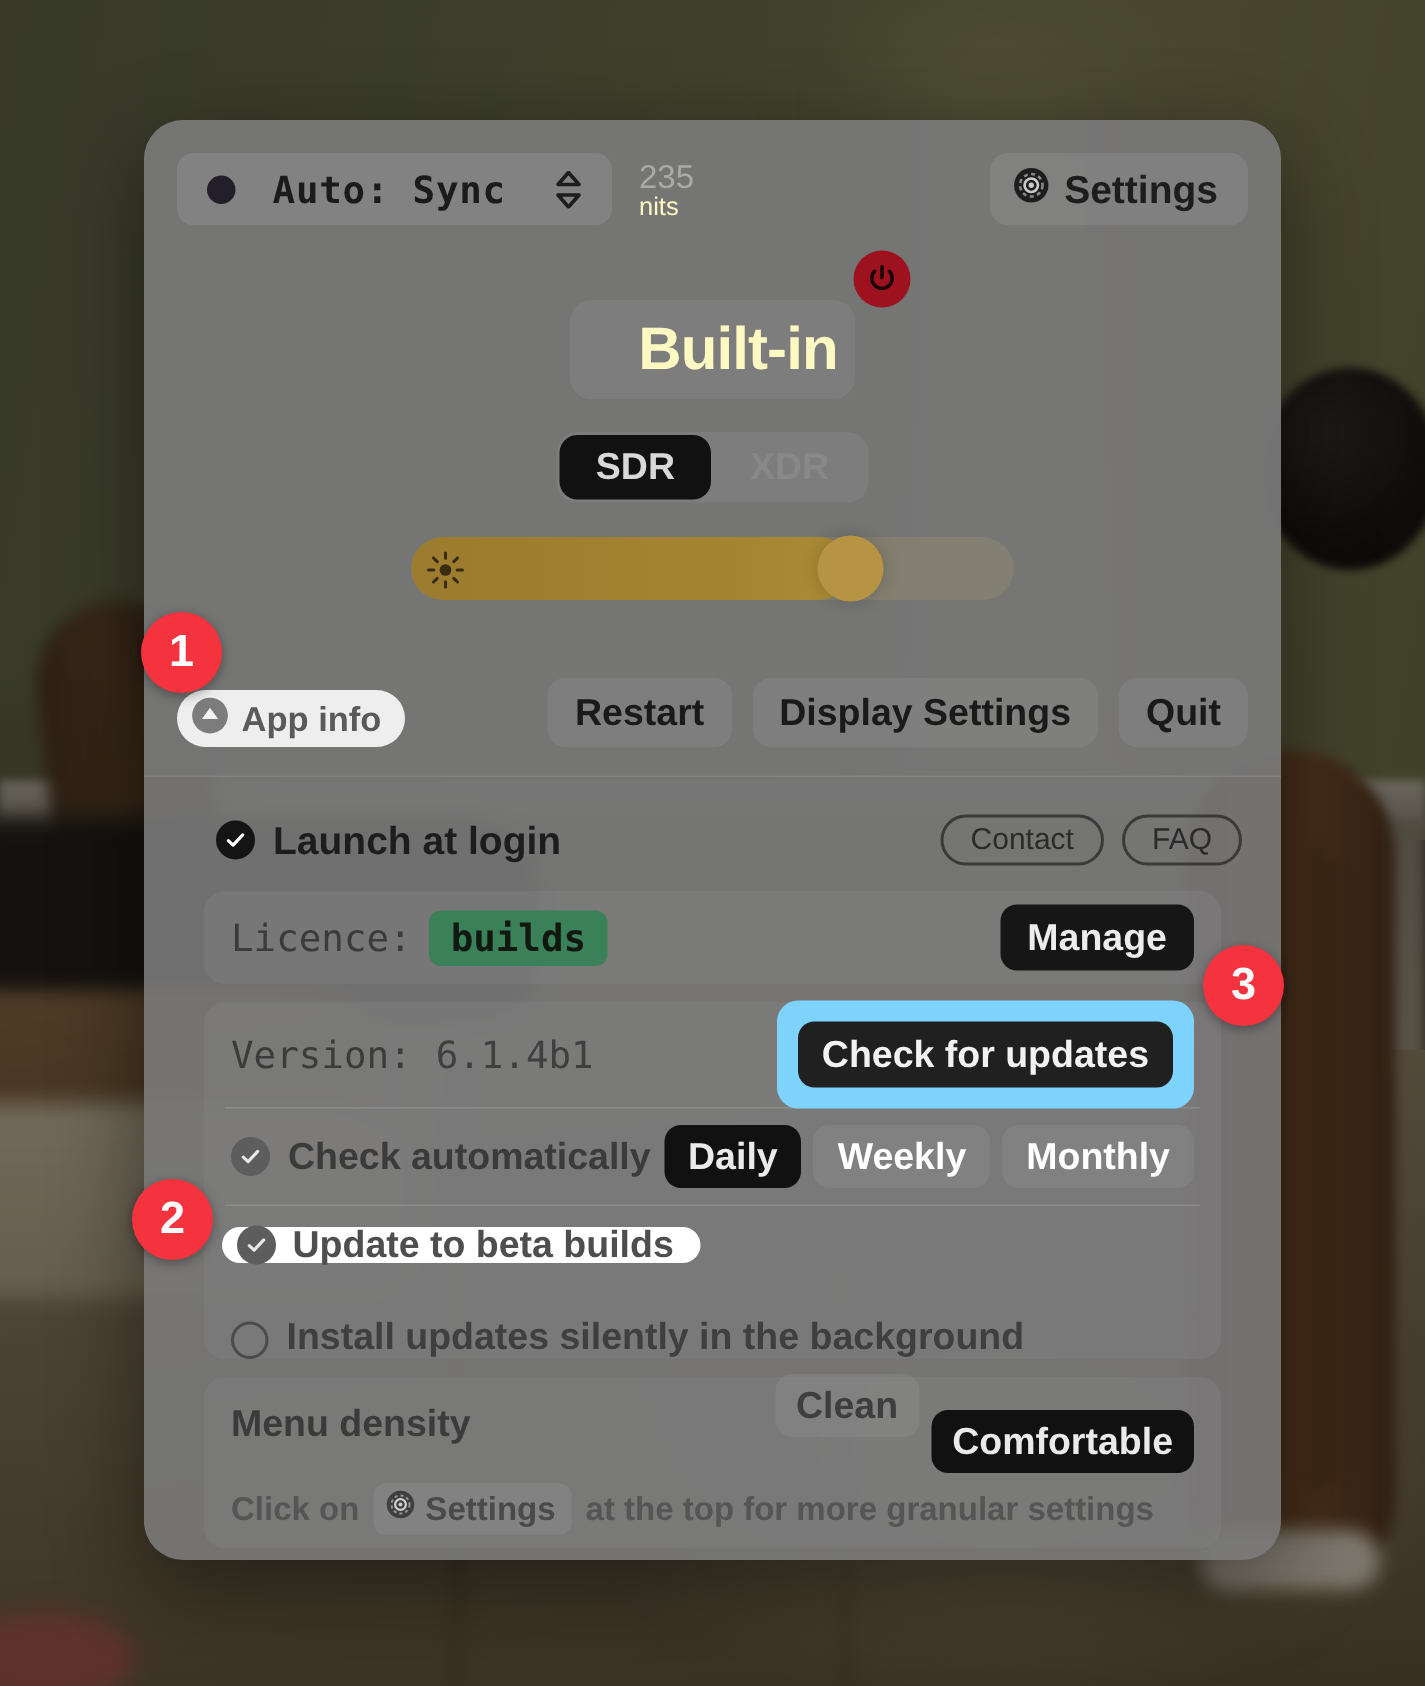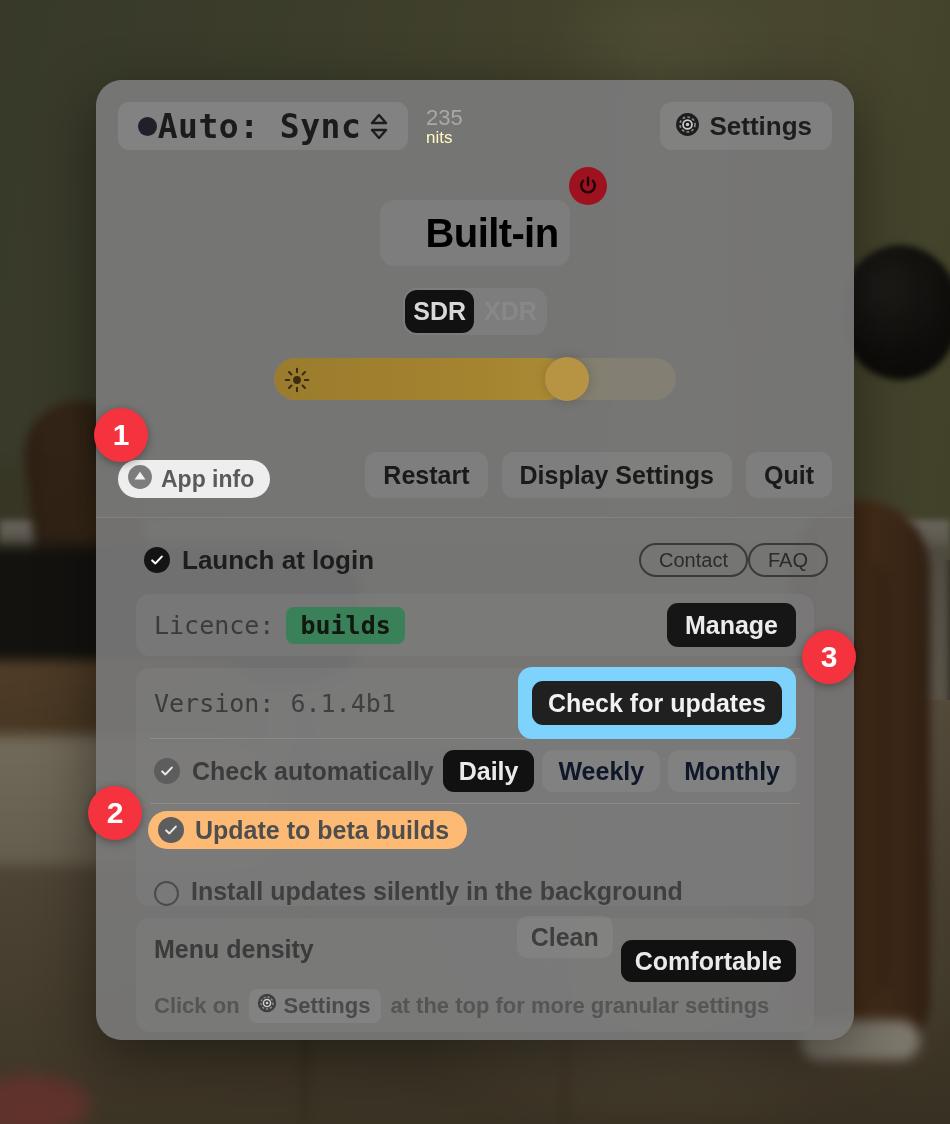--- a/index.html
+++ b/index.html
@@ -159,21 +159,21 @@
     position: relative;
   }
   .auto-dot {
     width: 19px; height: 19px; border-radius: 50%;
     background: #221f2b;
     margin-left: 8px;
   }
   .auto-label {
     flex: 1; text-align: center;
     font-family: "DejaVu Sans Mono", monospace;
-    font-size: 33px; font-weight: 700;
+    font-size: 25px; font-weight: 700;
     color: #1b1b1b;
     letter-spacing: .5px;
     margin-left: -6px;
   }
   .stepper {
     width: 22px; height: 34px;
     display: flex; flex-direction: column;
     align-items: center; justify-content: center;
     gap: 3px;
     margin-right: 6px;
@@ -202,21 +202,21 @@
     display: flex; justify-content: center;
   }
   .display-chip {
     width: 190px; height: 66px;
     background: rgba(140,140,140,.38);
     border-radius: 14px;
     display: flex; align-items: center; justify-content: center;
     position: relative;
   }
   .display-name {
-    font-size: 40px; font-weight: 800; color: #000000;
+    font-size: 40px; font-weight: 800; color: #fef9c3;
     letter-spacing: -.6px;
     margin-left: 34px;
   }
   .power-btn {
     position: absolute; right: -37px; top: -33px;
     width: 38px; height: 38px; border-radius: 50%;
     background: #9e1220;
     display: flex; align-items: center; justify-content: center;
     cursor: pointer;
   }
@@ -226,21 +226,21 @@
     position: absolute; left: 0; top: 208px; width: 100%;
     display: flex; justify-content: center;
   }
   .seg-sdr {
     background: rgba(150,150,150,.25);
     border-radius: 14px;
     display: flex; align-items: center; gap: 2px;
     padding: 2px;
   }
   .seg-sdr .seg {
-    padding: 7px 8px;
+    padding: 7px 24px;
     border-radius: 12px;
     font-size: 25px; font-weight: 700;
     color: #888; cursor: pointer;
   }
   .seg-sdr .seg.active { background: #111; color: #d8d8d8; }
 
   
   .slider-wrap {
     position: absolute; left: 178px; top: 278px;
     width: 402px; height: 42px;
@@ -303,21 +303,21 @@
   }
   .check-dark {
     width: 26px; height: 26px; border-radius: 50%;
     background: #141414;
     display: flex; align-items: center; justify-content: center;
     flex: none; cursor: pointer;
   }
   .row-launch .label {
     font-size: 26px; font-weight: 700; color: #1d1d1d; margin-left: 12px;
   }
-  .pillbtns { margin-left: auto; display: flex; }
+  .pillbtns { margin-left: auto; display: flex; gap: 12px; }
   .pill-outline {
     height: 34px; padding: 0 18px;
     border: 2px solid #3a3a3a; border-radius: 17px;
     display: flex; align-items: center; justify-content: center;
     font-size: 20px; font-weight: 400; color: #2b2b2b;
     cursor: pointer;
   }
 
   .card {
     background: rgba(130,130,130,.40);
@@ -376,29 +376,29 @@
     font-size: 25px; font-weight: 700; color: #3b3b3b; margin-left: 12px;
   }
   .seg-freq {
     margin-left: auto; display: flex; gap: 8px;
   }
   .seg-freq .seg {
     height: 42px; padding: 0 16px;
     border-radius: 11px;
     background: rgba(150,150,150,.30);
     display: flex; align-items: center; justify-content: center;
-    font-size: 25px; font-weight: 700; color: #0f172a;
+    font-size: 25px; font-weight: 700; color: #ffffff;
     cursor: pointer;
   }
   .seg-freq .seg.active { background: #111; color: #eaeaea; }
 
   .row-beta { height: 52px; display: flex; align-items: center; }
   .beta-highlight {
-    background: #fdba74; border-radius: 21px;
-    height: 38px; display: flex; align-items: center;
+    background: #ffffff; border-radius: 21px;
+    height: 24px; display: flex; align-items: center;
     padding: 0 18px 0 10px;
     margin-left: -6px;
   }
   .beta-highlight .label {
     font-size: 25px; font-weight: 700; color: #4e4e4e; margin-left: 11px;
   }
   .row-silent { height: 50px; display: flex; align-items: flex-end; }
   .radio-empty {
     width: 25px; height: 25px; border-radius: 50%;
     border: 2px solid #4b4b4b; flex: none; cursor: pointer;

